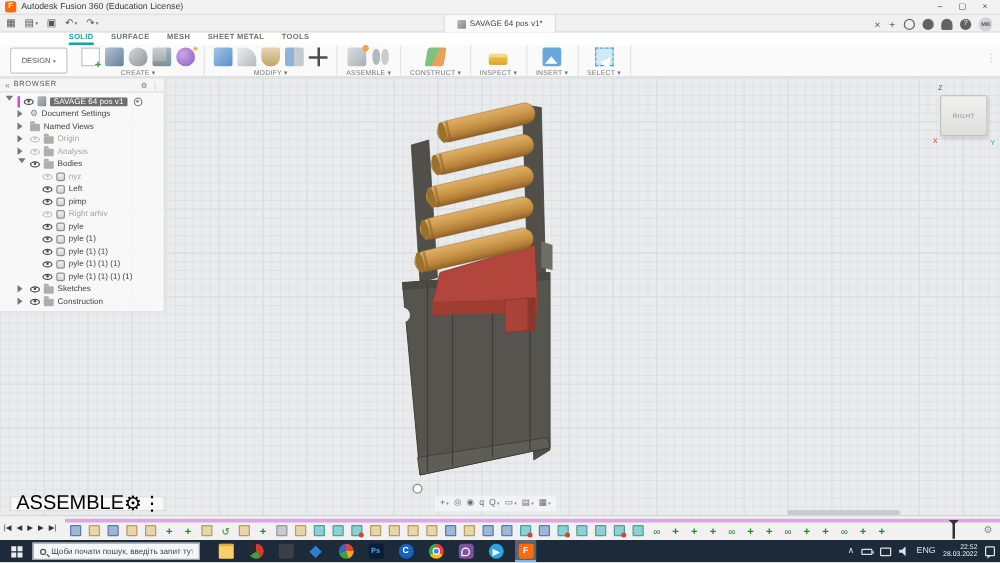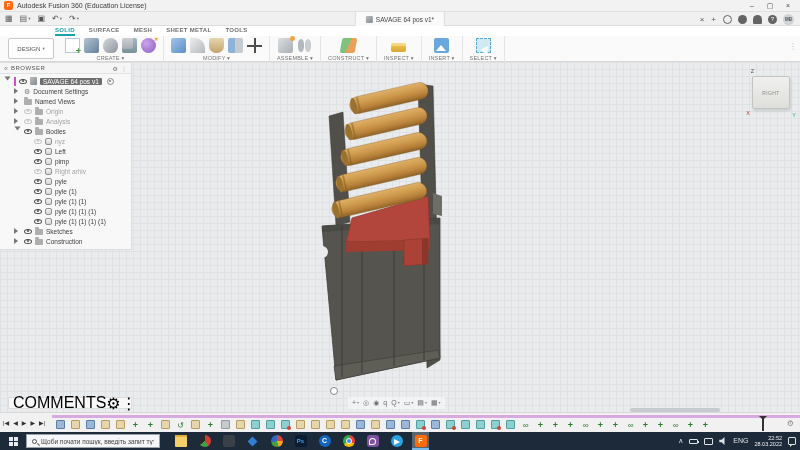--- a/index.html
+++ b/index.html
@@ -464,21 +464,21 @@
           <div class="trow" style="padding-left: 14px;">
             <span class="exp"></span>
             <span class="eye"></span>
             <span class="tico-folder"></span>
             <span class="tlabel-row">Construction</span>
           </div>
         </div>
     </div>
 
     <div class="comments">
-      <span class="ph-title">COMMENTS</span>
+      <span class="ph-title">ASSEMBLE</span>
       <span class="ph-gear" style="margin-left:auto;">⚙</span>
       <span class="ph-dots">⋮</span>
     </div>
 
     <div class="navbar" id="navbar">
         <div class="nav-item">
           <span>+</span>
           <span class="caret">▾</span>
         </div>
         <div class="nav-item">

